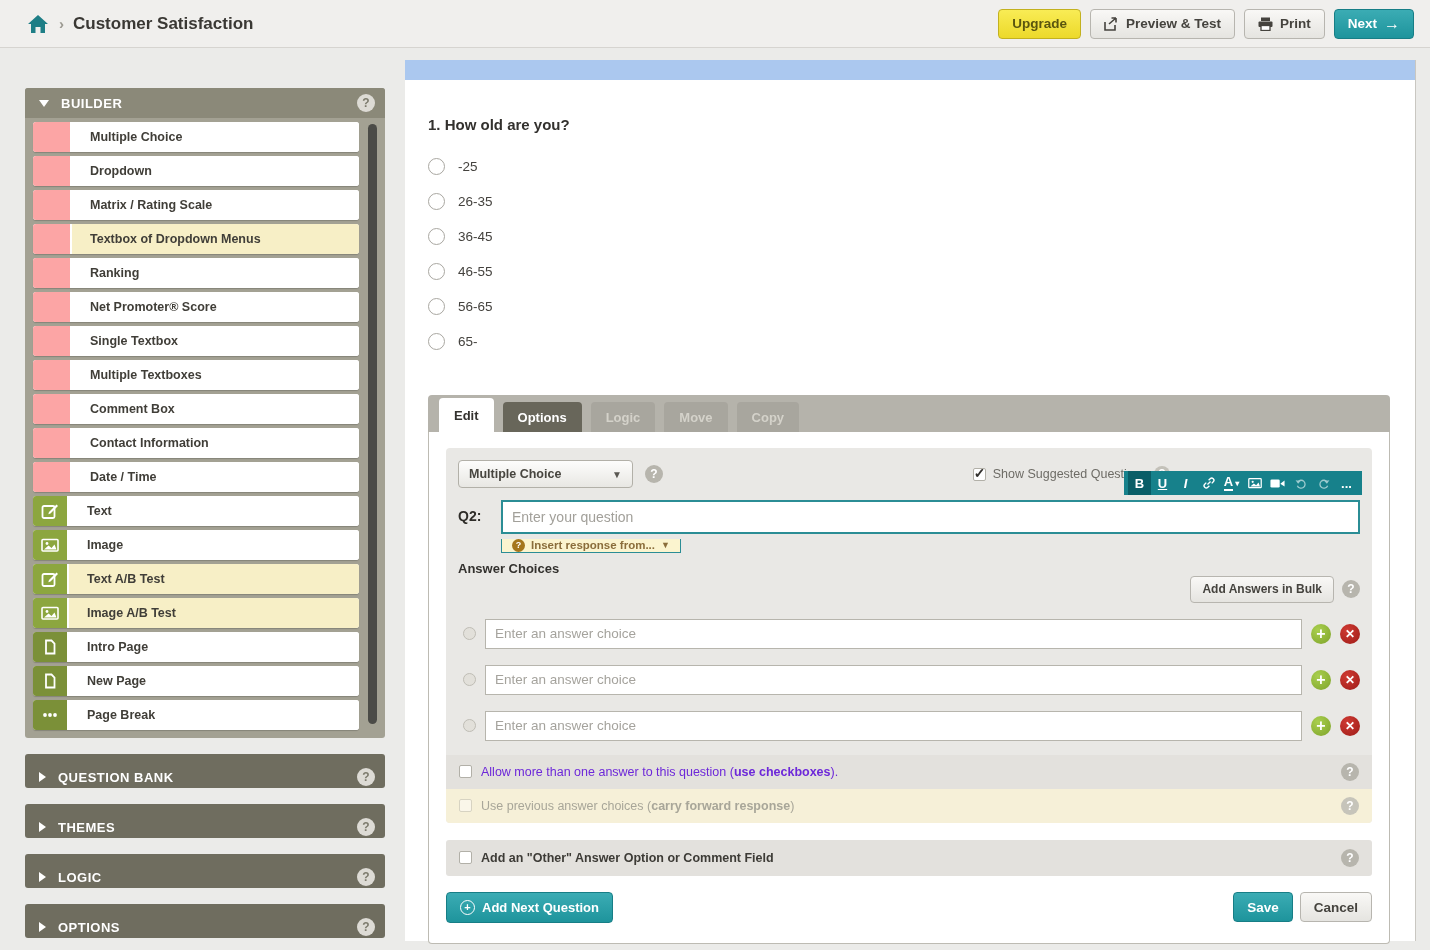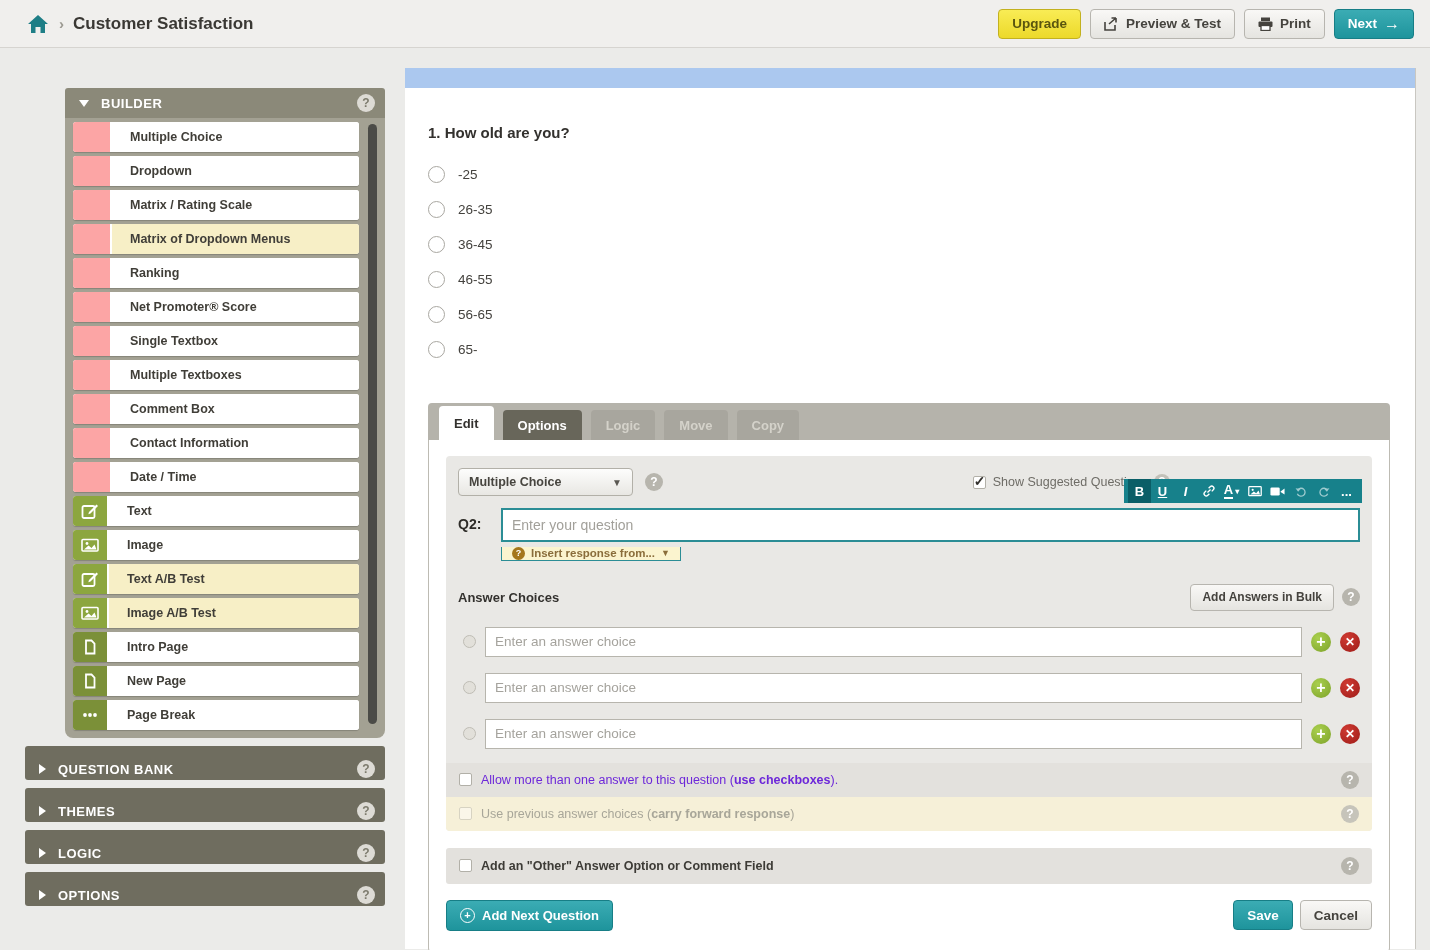--- a/index.html
+++ b/index.html
@@ -12,38 +12,38 @@
   .crumb-sep { color:#9b9991; font-size:15px; margin:0 9px 0 10px; font-weight:bold; }
   .page-title { font-size:17px; font-weight:bold; color:#3a3834; }
   .topbar-actions { margin-left:auto; display:flex; gap:9px; margin-right:16px; align-items:flex-end; }
   .btn { display:inline-flex; align-items:center; justify-content:center; gap:7px; height:30px; padding:0 13px; border-radius:4px; font-size:13.5px; font-weight:bold; cursor:default; }
   .btn-yellow { background:linear-gradient(#f9ec55,#ecd92a); border:1px solid #c3b11f; color:#5b560f; }
   .btn-gray { background:linear-gradient(#f9f8f6,#e5e4e0); border:1px solid #b7b5af; color:#45433e; }
   .btn-teal { background:linear-gradient(#3bacb4,#1e949c); border:1px solid #177e86; color:#fff; }
 
   
   .sidebar { position:absolute; left:25px; top:88px; width:360px; }
-  .builder-block { background:#a3a193; border-radius:8px; padding-bottom:6px; position:relative;margin-left:40px; }
+  .builder-block { background:#a3a193; border-radius:3px; padding-bottom:6px; position:relative; }
   .builder-header { height:30px; background:#8b8979; border-radius:3px 3px 0 0; display:flex; align-items:center; padding:0 10px 0 14px; }
   .tri-down { width:0; height:0; border-left:5px solid transparent; border-right:5px solid transparent; border-top:7px solid #fff; margin-right:12px; }
   .tri-right { width:0; height:0; border-top:5px solid transparent; border-bottom:5px solid transparent; border-left:7px solid #fff; margin-right:12px; }
   .side-h-label { color:#fff; font-weight:bold; font-size:13px; letter-spacing:.5px; }
   .help { margin-left:auto; width:18px; height:18px; border-radius:50%; background:#dddbd5; color:#7d7b6d; font-size:12px; font-weight:bold; display:flex; align-items:center; justify-content:center; }
   .help::before { content:"?"; }
   .builder-list { padding:4px 26px 2px 8px; }
   .side-item { display:flex; height:30px; margin-bottom:4px; border-radius:3px; background:#fff; box-shadow:0 1px 1px rgba(0,0,0,.18); overflow:hidden; }
   .side-item .icon-cell { width:36px; flex:0 0 36px; display:flex; align-items:center; justify-content:center; border-right:2px solid #fff; }
   .tier-light { background:#fca5a5;padding-left:37px; } .tier-mid { background:#8ca63f; } .tier-dark { background:#7b9038; }
   .side-item .lbl { flex:1; display:flex; align-items:center; padding-left:18px; font-size:12.5px; font-weight:bold; color:#403e38; background:#fff; }
   .side-item.hl .lbl { background:#f7efc6; }
   .side-scroll { position:absolute; right:8px; top:36px; width:9px; height:600px; border-radius:5px; background:#4b4b47; }
-  .side-section { height:34px; background:#6f6d5f; border-radius:3px; margin-top:8px; display:flex; align-items:center; padding:12px 10px 0 14px; }
+  .side-section { height:34px; background:#6f6d5f; border-radius:3px; margin-top:16px; display:flex; align-items:center; padding:12px 10px 0 14px; }
 
   
-  .main-panel { position:absolute; left:405px; top:68px; width:1011px; height:881px; background:#fff; border-right:1px solid #c9c7c1; }
+  .main-panel { position:absolute; left:405px; top:60px; width:1011px; height:881px; background:#fff; border-right:1px solid #c9c7c1; }
   .blue-bar { height:20px; background:#abc8ef; }
   .main-content { padding:0 23px; }
   .q-title { margin-top:36px; font-size:15px; font-weight:bold; color:#33312e; }
   .q-options { margin-top:16px; }
   .q-opt { height:35px; display:flex; align-items:center; gap:13px; }
   .radio { width:17px; height:17px; border-radius:50%; border:1px solid #a9a7a1; background:#fff; flex:0 0 17px; }
   .q-opt .olbl { font-size:13.5px; color:#44423e; }
 
   
   .editor { margin-top:36px; width:962px; }
@@ -76,21 +76,21 @@
   .qrow { display:flex; margin-top:12px; }
   .qlabel { width:43px; flex:0 0 43px; font-size:14px; font-weight:bold; color:#2e2c28; padding-top:8px; }
   .qinput-wrap { flex:1; }
   .qinput { width:100%; height:34px; border:2px solid #2b8d95; background:#fff; font-size:14px; padding:0 9px; color:#3d3b36; font-family:"Liberation Sans", sans-serif; }
   .qinput::placeholder { color:#a2a09a; }
   .insert-btn { display:inline-flex; align-items:center; gap:6px; height:14px; margin-left:43px; padding:0 10px; background:#fbf4cf; border:1px solid #2b8d95; border-top:none; font-size:11.5px; font-weight:bold; color:#8a6d3b; }
   .insert-btn .bhelp { width:13px; height:13px; border-radius:50%; background:#a5761c; color:#fff; font-size:9px; font-weight:bold; display:flex; align-items:center; justify-content:center; }
   .insert-btn .bhelp::before { content:"?"; }
   .insert-btn .caret { color:#8a6d3b; font-size:9px; }
 
-  .ac-header { display:flex; align-items:center; margin-top:23px; }
+  .ac-header { display:flex; align-items:flex-start; margin-top:8px;flex-direction:column; }
   .ac-title { font-size:13px; font-weight:bold; color:#33312e; }
   .ac-right { margin-left:auto; display:flex; align-items:center; gap:8px; }
   .btn-small { height:27px; padding:0 11px; font-size:12px; }
   .ac-right .help { width:18px; background:#b7b5ad; color:#fff; margin-left:0; }
   .ac-row { display:flex; align-items:center; margin-top:16px; gap:9px; }
   .ac-radio { width:13px; height:13px; border-radius:50%; border:1px solid #bfbdb5; background:#e2e0da; flex:0 0 13px; margin-left:5px; }
   .ac-input { flex:1; height:30px; border:1px solid #b7b5ad; background:#fff; padding:0 9px; font-size:13.5px; color:#3d3b36; font-family:"Liberation Sans", sans-serif; }
   .ac-input::placeholder { color:#a5a39d; }
   .circle-btn { width:20px; height:20px; border-radius:50%; display:flex; align-items:center; justify-content:center; color:#fff; font-weight:bold; }
   .plus { background:radial-gradient(circle at 35% 30%, #a9cf4e, #7ea32a); font-size:16px; line-height:1; }
@@ -206,21 +206,21 @@
         <span class="icon-cell tier-light">
             <svg width="18" height="18" viewBox="0 0 18 18">
               <g fill="#fff">
                 <path d="M2 3 H8.5 L5.25 8 Z"></path>
                 <path d="M9.5 3 H16 L12.75 8 Z"></path>
                 <path d="M2 10.5 H8.5 L5.25 15.5 Z"></path>
                 <path d="M9.5 10.5 H16 L12.75 15.5 Z"></path>
               </g>
             </svg>
           </span>
-        <span class="lbl">Matrix of Dropdown Menus</span>
+        <span class="lbl">Textbox of Dropdown Menus</span>
       </div>
 
       <div class="side-item">
         <span class="icon-cell tier-light">
             <svg width="18" height="18" viewBox="0 0 18 18">
               <g fill="#fff">
                 <rect x="1" y="3" width="16" height="3"></rect>
                 <rect x="1" y="8" width="16" height="3"></rect>
                 <rect x="1" y="13" width="16" height="3"></rect>
               </g>

